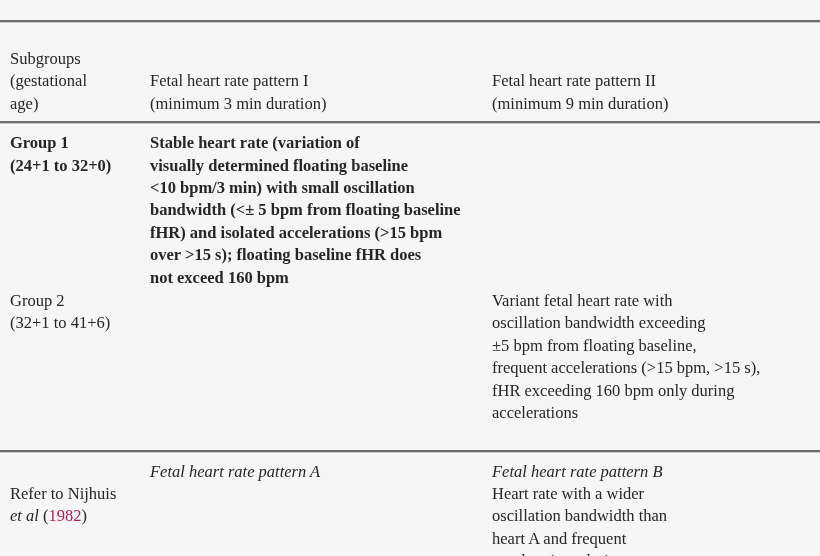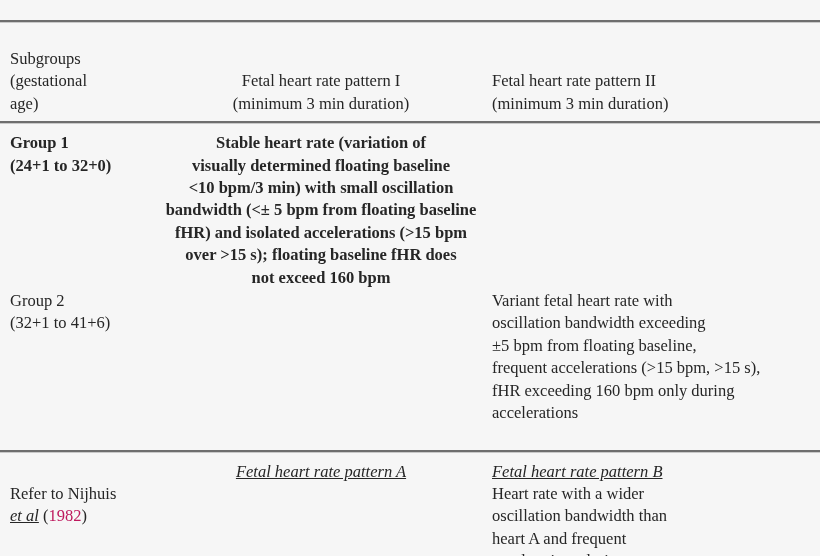--- a/index.html
+++ b/index.html
@@ -9,46 +9,46 @@
     font-family: "Liberation Serif", "DejaVu Serif", serif;
     font-size: 16.5px;
     line-height: 22.4px;
     color: #262626;
     overflow: hidden;
   }
   .page { padding-top: 10px; margin-top: 10px; }
   .rule { height: 2px; background: #6e6e6e; border-bottom: 1px solid #c9c9c9; }
   .row { display: flex; padding-left: 10px; padding-right: 8px; }
   .c1 { width: 140px; flex: 0 0 auto; }
-  .c2 { width: 342px; flex: 0 0 auto; text-align: center; }
+  .c2 { width: 342px; flex: 0 0 auto; }
   .c3 { width: 320px; flex: 0 0 auto; }
   .cell { white-space: pre-line; }
   .header-row { align-items: flex-end; padding-top: 25px; padding-bottom: 6px; }
   .group1-row { padding-top: 8px; font-weight: bold; }
   .group2-row { padding-top: 1px; padding-bottom: 25px; }
   .footer-row { padding-top: 8px; padding-bottom: 4px; }
   .footer-row .c1 { padding-top: 22.4px; }
-  .italic { font-style: italic; text-decoration: underline; }
+  .italic { font-style: italic; }
   .link { color: #be185d; text-decoration: none; cursor: pointer; }
 </style>
 </head>
 <body>
 
 <div class="page">
 
   <div class="rule"></div>
 
   <div class="row header-row">
     <div class="c1 cell">Subgroups
 (gestational
 age)</div>
     <div class="c2 cell">Fetal heart rate pattern I
 (minimum 3 min duration)</div>
     <div class="c3 cell">Fetal heart rate pattern II
-(minimum 3 min duration)</div>
+(minimum 9 min duration)</div>
   </div>
 
   <div class="rule"></div>
 
   <div class="row group1-row">
     <div class="c1 cell">Group 1
 (24+1 to 32+0)</div>
     <div class="c2 cell">Stable heart rate (variation of
 visually determined floating baseline
 &lt;10 bpm/3 min) with small oscillation

